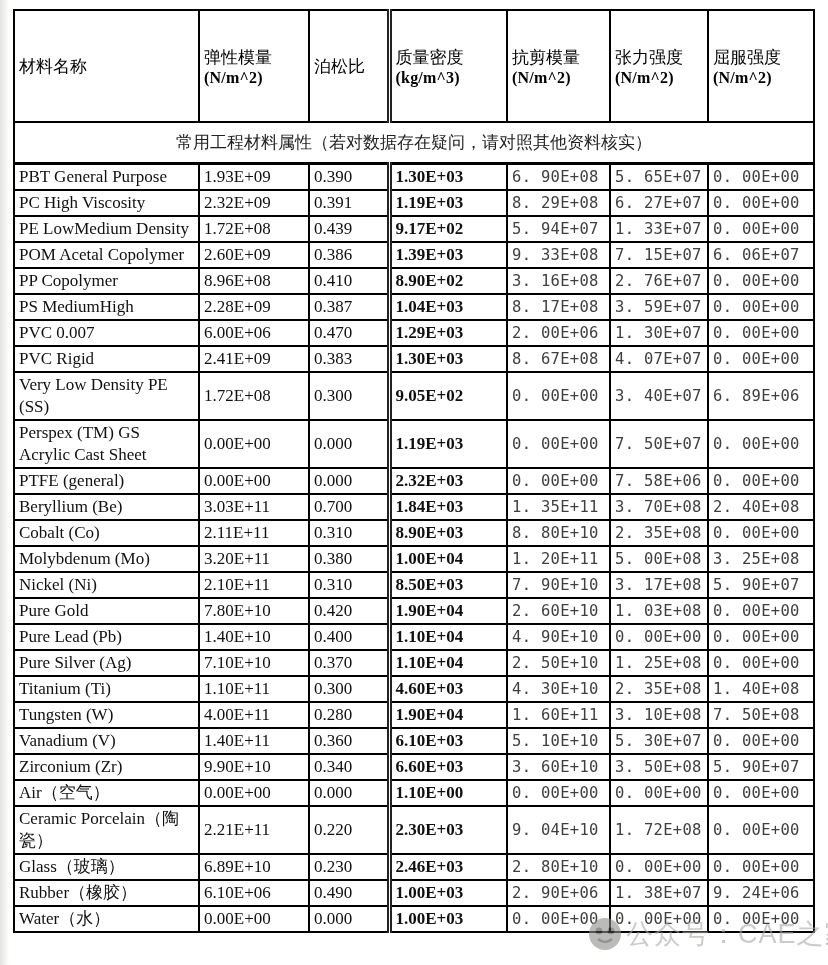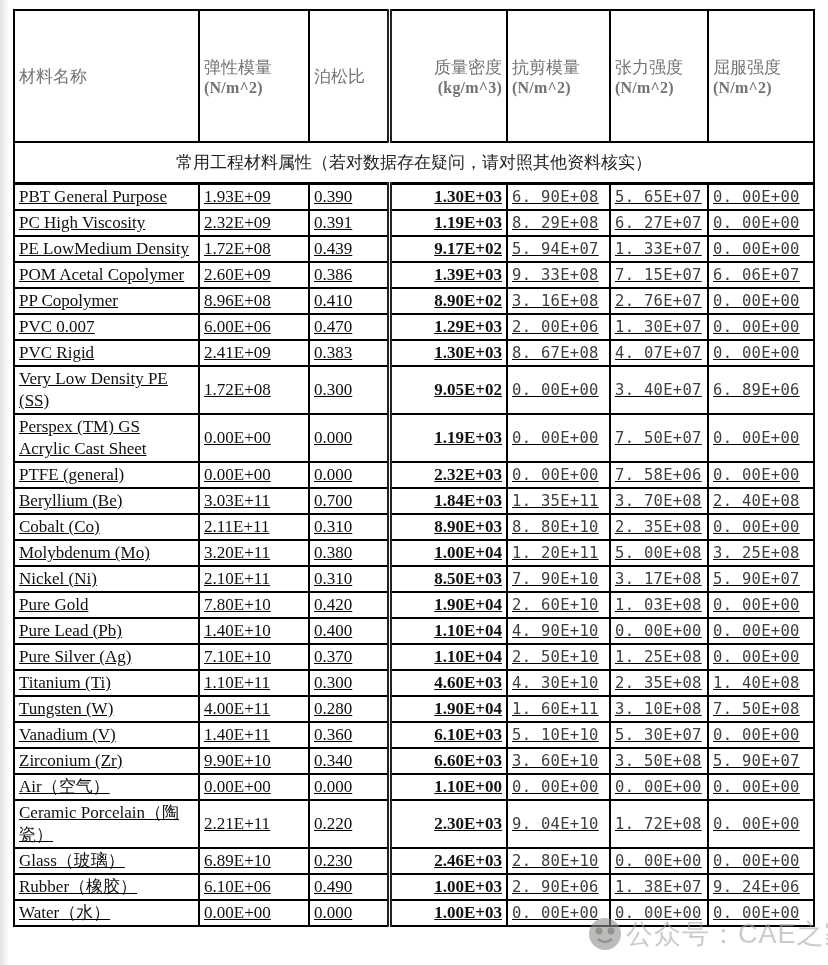--- a/index.html
+++ b/index.html
@@ -22,43 +22,43 @@
   }
   table.mat td,table.mat th{
     border:2px solid #000;
     padding:1px 4px;
     overflow:hidden;
     vertical-align:middle;
     text-align:left;
     box-sizing:border-box;
   }
   
-  table.mat td:nth-child(4),table.mat th:nth-child(4){border-left:5px double #222;text-align:right;}
+  table.mat td:nth-child(4),table.mat th:nth-child(4){border-left:5px double #222;}
   thead th{
-    height:132px;
+    height:112px;
     font-weight:normal;
     font-size:17px;
-    color:#737373;
+    color:#000000;
     border-bottom-width:3px;
   }
   thead th .unit{
     display:block;
     font-weight:bold;
     font-size:16px;
     letter-spacing:.2px;
   }
   tr.banner td{
     height:30px;
     text-align:center;
     font-size:17px;
     color:#222;
     border-bottom-width:3px;
     padding:8px;
   }
-  tbody tr{height:25px;text-decoration:underline;}
+  tbody tr{height:25px;}
   tbody td{font-size:17px;line-height:22px;color:#101010;}
   tbody td.c0{font-family:"Liberation Serif",serif;}
   tbody td.c1,tbody td.c2{font-family:"Liberation Serif",serif;}
   tbody td.c3{font-family:"Liberation Serif",serif;font-weight:bold;margin-top:48px;}
   tbody td.c4,tbody td.c5,tbody td.c6{
     font-family:"DejaVu Sans Mono",monospace;
     font-size:15.5px;
     color:#3f3f3f;
     letter-spacing:.3px;
     white-space:nowrap;
@@ -153,20 +153,29 @@
         <tr>
           <td class="c0">PP Copolymer</td>
           <td class="c1">8.96E+08</td>
           <td class="c2">0.410</td>
           <td class="c3">8.90E+02</td>
           <td class="c4">3. 16E+08</td>
           <td class="c5">2. 76E+07</td>
           <td class="c6">0. 00E+00</td>
         </tr>
         <tr>
+          <td class="c0">PS MediumHigh</td>
+          <td class="c1">2.28E+09</td>
+          <td class="c2">0.387</td>
+          <td class="c3">1.04E+03</td>
+          <td class="c4">8. 17E+08</td>
+          <td class="c5">3. 59E+07</td>
+          <td class="c6">0. 00E+00</td>
+        </tr>
+        <tr>
           <td class="c0">PVC 0.007</td>
           <td class="c1">6.00E+06</td>
           <td class="c2">0.470</td>
           <td class="c3">1.29E+03</td>
           <td class="c4">2. 00E+06</td>
           <td class="c5">1. 30E+07</td>
           <td class="c6">0. 00E+00</td>
         </tr>
         <tr>
           <td class="c0">PVC Rigid</td>

